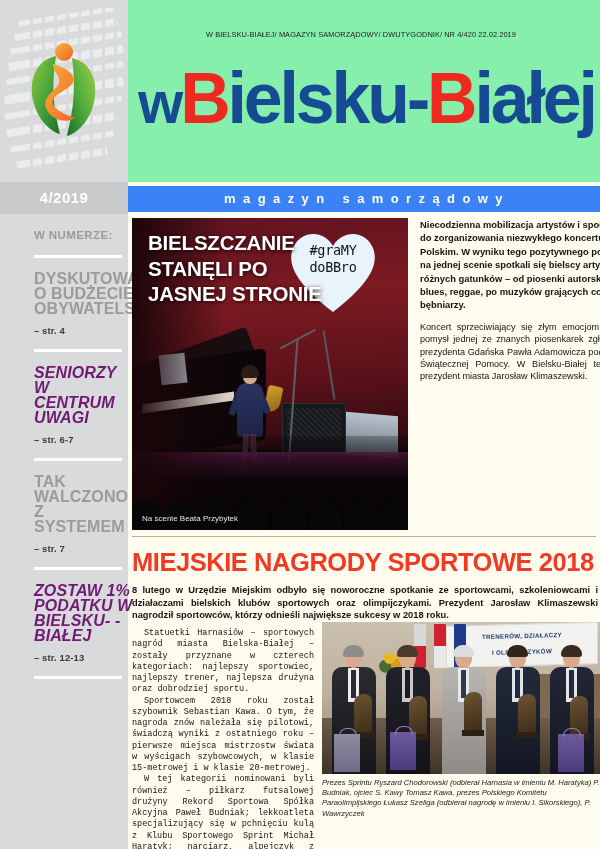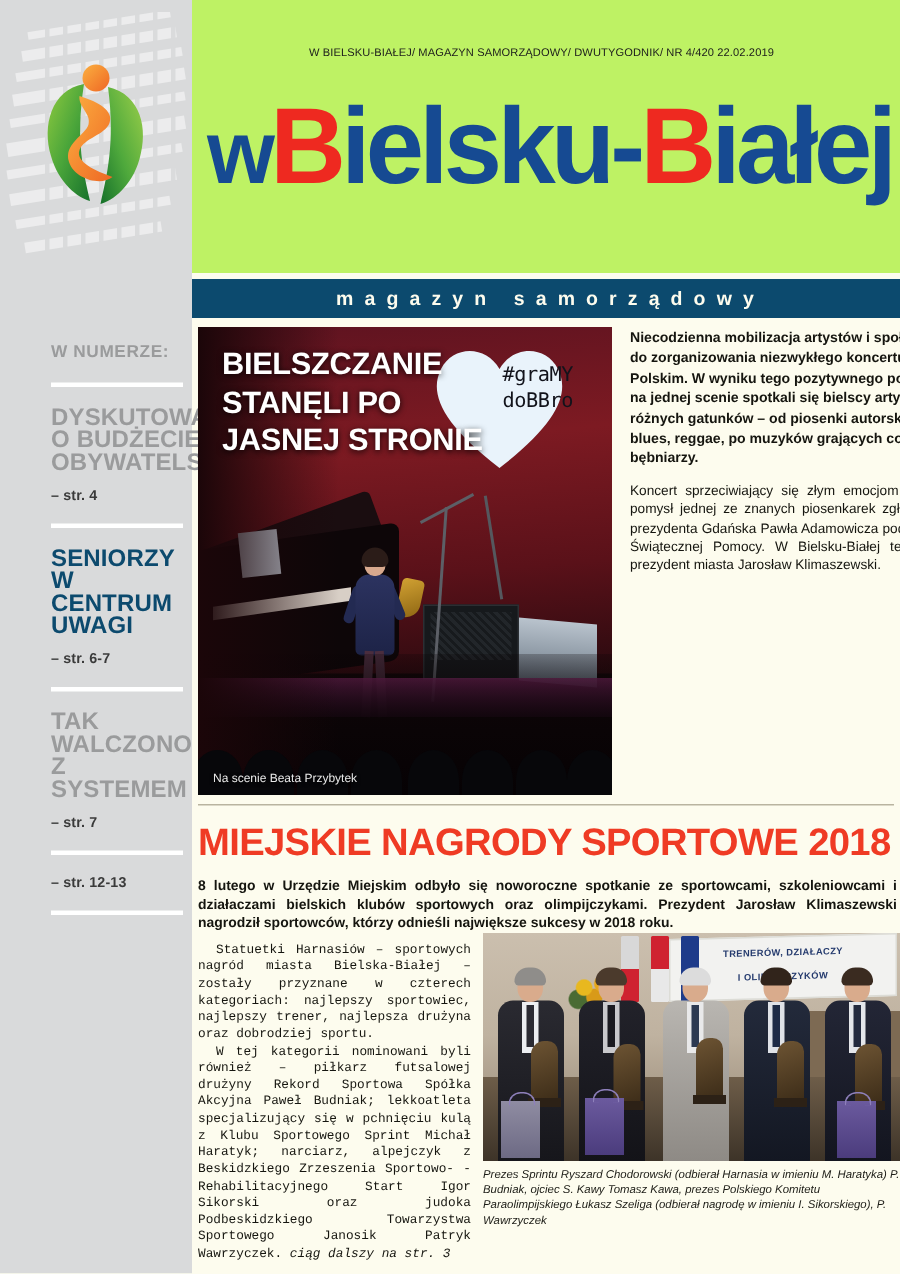--- a/index.html
+++ b/index.html
@@ -27,38 +27,38 @@
   .toc-head{
     color:#9a9b9c;font-weight:bold;font-size:11.5px;letter-spacing:.4px;
     line-height:14px;text-transform:uppercase;
   }
   .rule{height:3px;background:#ffffff;margin:13px 0 13px 0;width:88px;}
   .toc-item{margin-bottom:0;}
   .toc-title{
     font-weight:bold;font-size:16px;line-height:15px;letter-spacing:.1px;
     text-transform:uppercase;color:#9a9b9c;
   }
-  .toc-title.hl{color:#0c4a6e;}
+  .toc-title.hl{color:#701a75;font-style:italic;}
   .toc-page{font-weight:bold;font-size:9.5px;color:#3a3a3a;margin-top:9px;letter-spacing:.1px;}
 
   
-  .masthead{position:absolute;left:128px;top:0;width:472px;height:182px;background:#bef264;}
+  .masthead{position:absolute;left:128px;top:0;width:472px;height:182px;background:#86efac;}
   .kicker{
     position:absolute;left:0;top:30px;width:466px;text-align:center;
     font-size:7.4px;letter-spacing:.08px;color:#1b1b1b;white-space:nowrap;
   }
   .title{
     position:absolute;left:10px;top:48px;width:460px;height:100px;
     font-weight:bold;font-size:72px;line-height:100px;letter-spacing:-3.2px;
     color:#164a92;white-space:nowrap;
     transform:scaleX(.97);transform-origin:left center;
   }
   .title .r{color:#ee2920;}
   .title .sm{font-size:60px;}
-  .subbar{position:absolute;left:128px;top:186px;width:472px;height:26px;background:#0c4a6e;}
+  .subbar{position:absolute;left:128px;top:186px;width:472px;height:26px;background:#3b82f6;}
   .subbar span{
     display:block;color:#fdfcee;font-weight:bold;font-size:13px;
     letter-spacing:7.4px;line-height:26px;text-align:center;padding-left:6px;
   }
 
   
   .top-story{position:absolute;left:128px;top:218px;width:472px;height:312px;}
   .photo{
     position:absolute;left:4px;top:0;width:276px;height:312px;overflow:hidden;
     background:#120608;
@@ -67,21 +67,21 @@
   .ph-red{position:absolute;left:0;top:0;width:100%;height:74%;
     background:linear-gradient(175deg,#5e1320 0%,#7d1a22 35%,#5a1119 70%,#2a0a0f 100%);}
   .ph-dark{position:absolute;left:0;bottom:0;width:100%;height:30%;
     background:linear-gradient(180deg,rgba(10,4,6,.25),#0a0406 55%,#060204);}
   .ph-left{position:absolute;left:0;top:0;width:34%;height:100%;
     background:linear-gradient(90deg,#1b0609,rgba(27,6,9,0) 100%);}
   .heart{
     position:absolute;left:152px;top:6px;width:98px;height:92px;
   }
   .heart-txt{
-    position:absolute;left:152px;top:24px;width:98px;text-align:right;
+    position:absolute;left:152px;top:24px;width:98px;text-align:center;
     font-family:"DejaVu Sans Mono", monospace;font-size:13.5px;color:#12131b;
     line-height:17px;letter-spacing:-.3px;
   }
   .piano{position:absolute;left:-6px;top:140px;width:140px;height:92px;
     background:#0d0608;transform:skewY(-8deg);border-radius:6px;}
   .piano-lid{position:absolute;left:4px;top:128px;width:120px;height:40px;
     background:#1a0d10;transform:rotate(-20deg);border-radius:4px;}
   .keys{position:absolute;left:10px;top:180px;width:92px;height:9px;background:#d8cfc6;transform:skewY(-8deg);}
   .score{position:absolute;left:28px;top:136px;width:26px;height:30px;background:#cfd9e4;transform:rotate(-6deg);}
   .amp{position:absolute;left:150px;top:185px;width:62px;height:48px;background:#16191c;border:1px solid #2b2f33;}
@@ -230,20 +230,23 @@
               <stop offset="1" stop-color="#ef6724"></stop>
           </linearGradient>
         </defs>
         <path d="M30 18 C8 22 2 46 8 66 C13 84 26 94 34 96 C30 78 24 56 30 18 Z" fill="url(#gl)"></path>
         <path d="M46 20 C68 25 73 48 67 68 C62 86 49 96 41 98 C45 80 51 58 46 20 Z" fill="url(#gr)"></path>
         <circle cx="38" cy="14" r="9" fill="url(#go)"></circle>
         <path d="M27 26 C40 30 50 36 47 44 C44 52 30 54 27 62 C24 70 38 76 49 80 C42 86 24 82 20 70 C16 58 31 52 33 45 C35 38 26 33 27 26 Z" fill="url(#go)"></path>
       </svg>
     </div>
 
+    <div class="issue-bar">
+      <span>4/2019</span>
+    </div>
 
     <div class="rail-body">
       <div class="toc">
         <div class="toc-head">W NUMERZE:</div>
         <div class="rule"></div>
 
         <div class="toc-item">
           <div class="toc-title">DYSKUTOWALI O BUDŻECIE OBYWATELSKIM</div>
           <div class="toc-page">– str. 4</div>
         </div>
@@ -255,20 +258,21 @@
         </div>
         <div class="rule"></div>
 
         <div class="toc-item">
           <div class="toc-title">TAK WALCZONO Z SYSTEMEM</div>
           <div class="toc-page">– str. 7</div>
         </div>
         <div class="rule"></div>
 
         <div class="toc-item">
+          <div class="toc-title hl">ZOSTAW 1% PODATKU W BIELSKU- -BIAŁEJ</div>
           <div class="toc-page">– str. 12-13</div>
         </div>
         <div class="rule"></div>
       </div>
     </div>
   </div>
 
   <div class="masthead">
     <div class="kicker">W BIELSKU-BIAŁEJ/ MAGAZYN SAMORZĄDOWY/ DWUTYGODNIK/  NR 4/420  22.02.2019</div>
     <div class="title"><span class="sm">w</span><span class="r">B</span><span>ielsku-</span><span class="r">B</span><span>iałej</span></div>
@@ -336,20 +340,21 @@
   </div>
 
   <div class="midrule"></div>
 
   <div class="sports">
     <div class="sp-title">MIEJSKIE NAGRODY SPORTOWE 2018</div>
     <div class="sp-lead">8 lutego w Urzędzie Miejskim odbyło się noworoczne spotkanie ze sportowcami, szkoleniowcami i działaczami bielskich klubów sportowych oraz olimpijczykami. Prezydent Jarosław Klimaszewski nagrodził sportowców, którzy odnieśli największe sukcesy w 2018 roku.</div>
 
     <div class="sp-body">
       <p>Statuetki Harnasiów – sportowych nagród miasta Bielska-Białej – zostały przyznane w czterech kategoriach: najlepszy sportowiec, najlepszy trener, najlepsza drużyna oraz dobrodziej sportu.</p>
+      <p>Sportowcem 2018 roku został szybownik Sebastian Kawa. O tym, że nagroda znów należała się pilotowi, świadczą wyniki z ostatniego roku – pierwsze miejsca mistrzostw świata w wyścigach szybowcowych, w klasie 15-metrowej i w klasie 20-metrowej.</p>
       <p><span>W tej kategorii nominowani byli również – piłkarz futsalowej drużyny Rekord Sportowa Spółka Akcyjna Paweł Budniak; lekkoatleta specjalizujący się w pchnięciu kulą z Klubu Sportowego Sprint Michał Haratyk; narciarz, alpejczyk z Beskidzkiego Zrzeszenia Sportowo- -Rehabilitacyjnego Start Igor Sikorski oraz judoka Podbeskidzkiego Towarzystwa Sportowego Janosik Patryk Wawrzyczek.</span>
         <span class="cont">ciąg dalszy na str. 3</span>
       </p>
     </div>
 
     <div class="sp-photo">
       <div class="sp-wall"></div>
       <div class="sp-banner">
         <span>TRENERÓW, DZIAŁACZY</span>
         <span>I OLIMPIJCZYKÓW</span>

